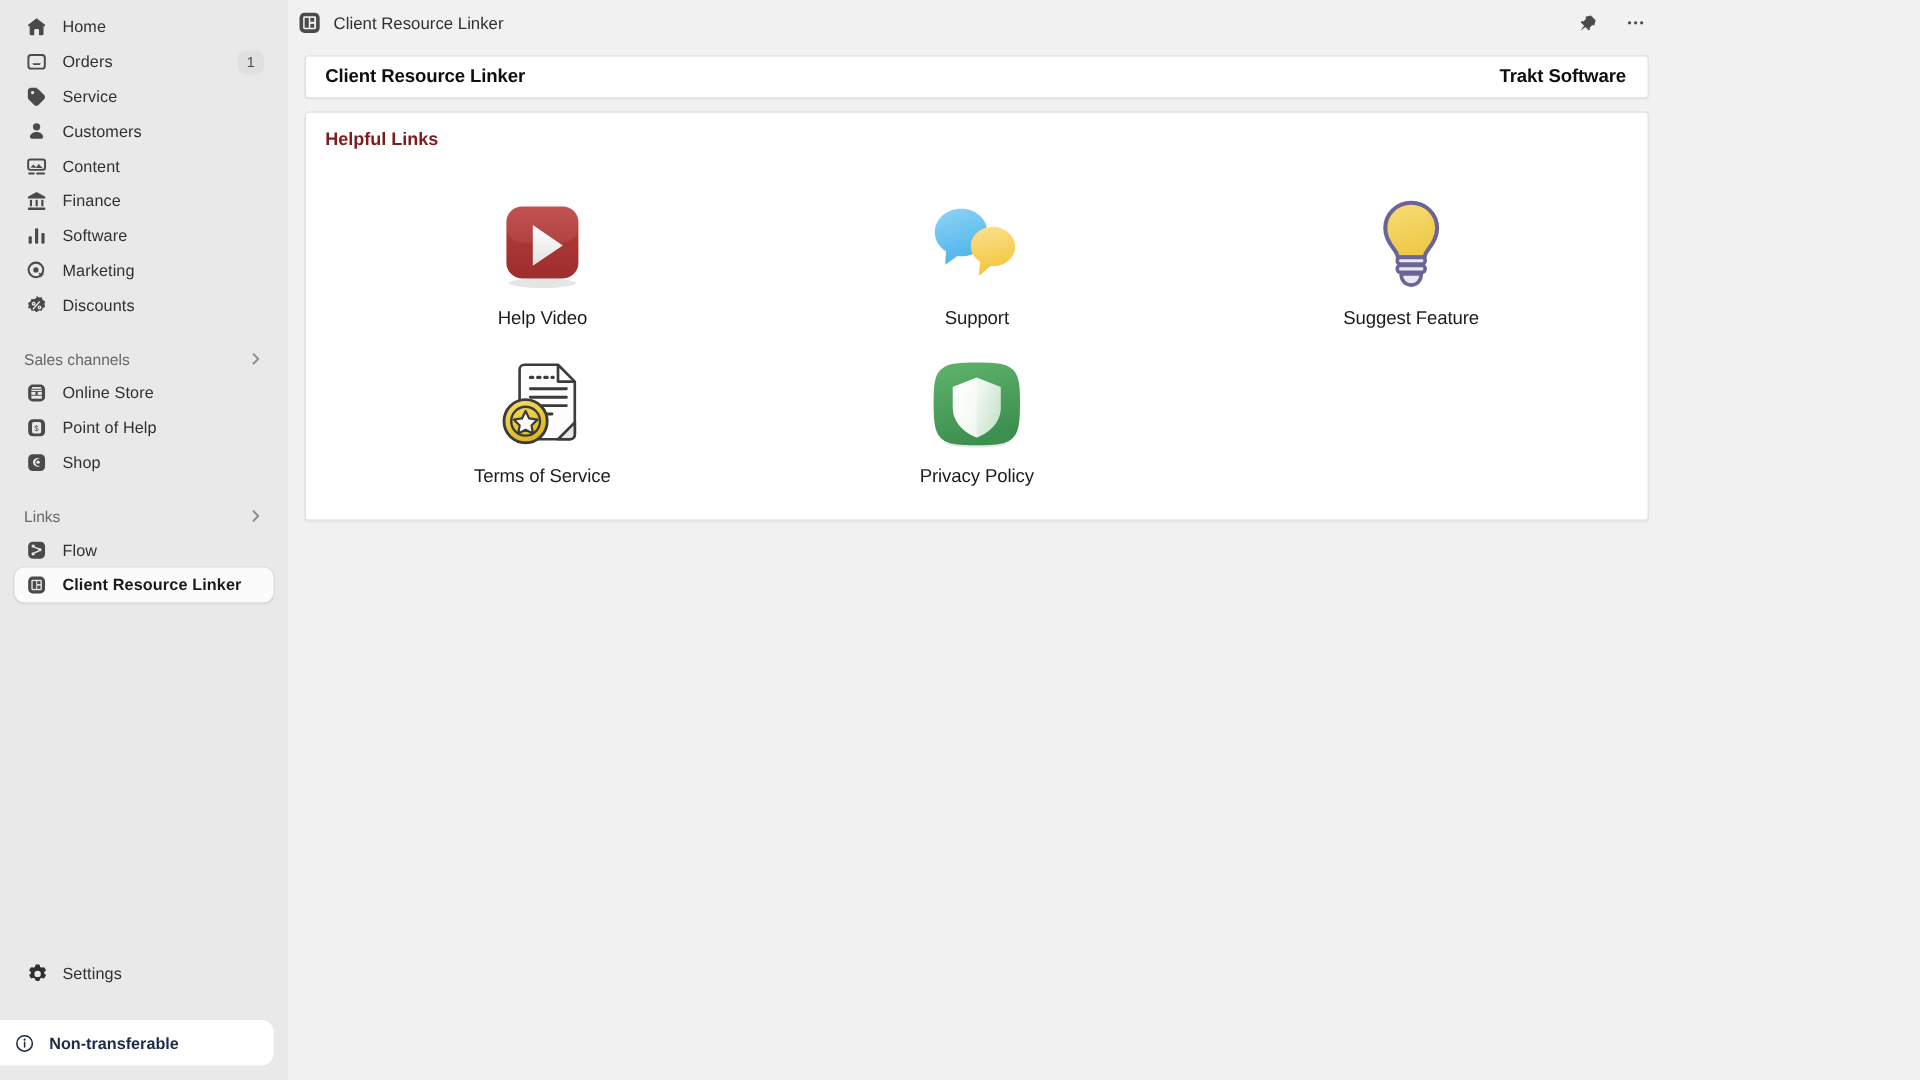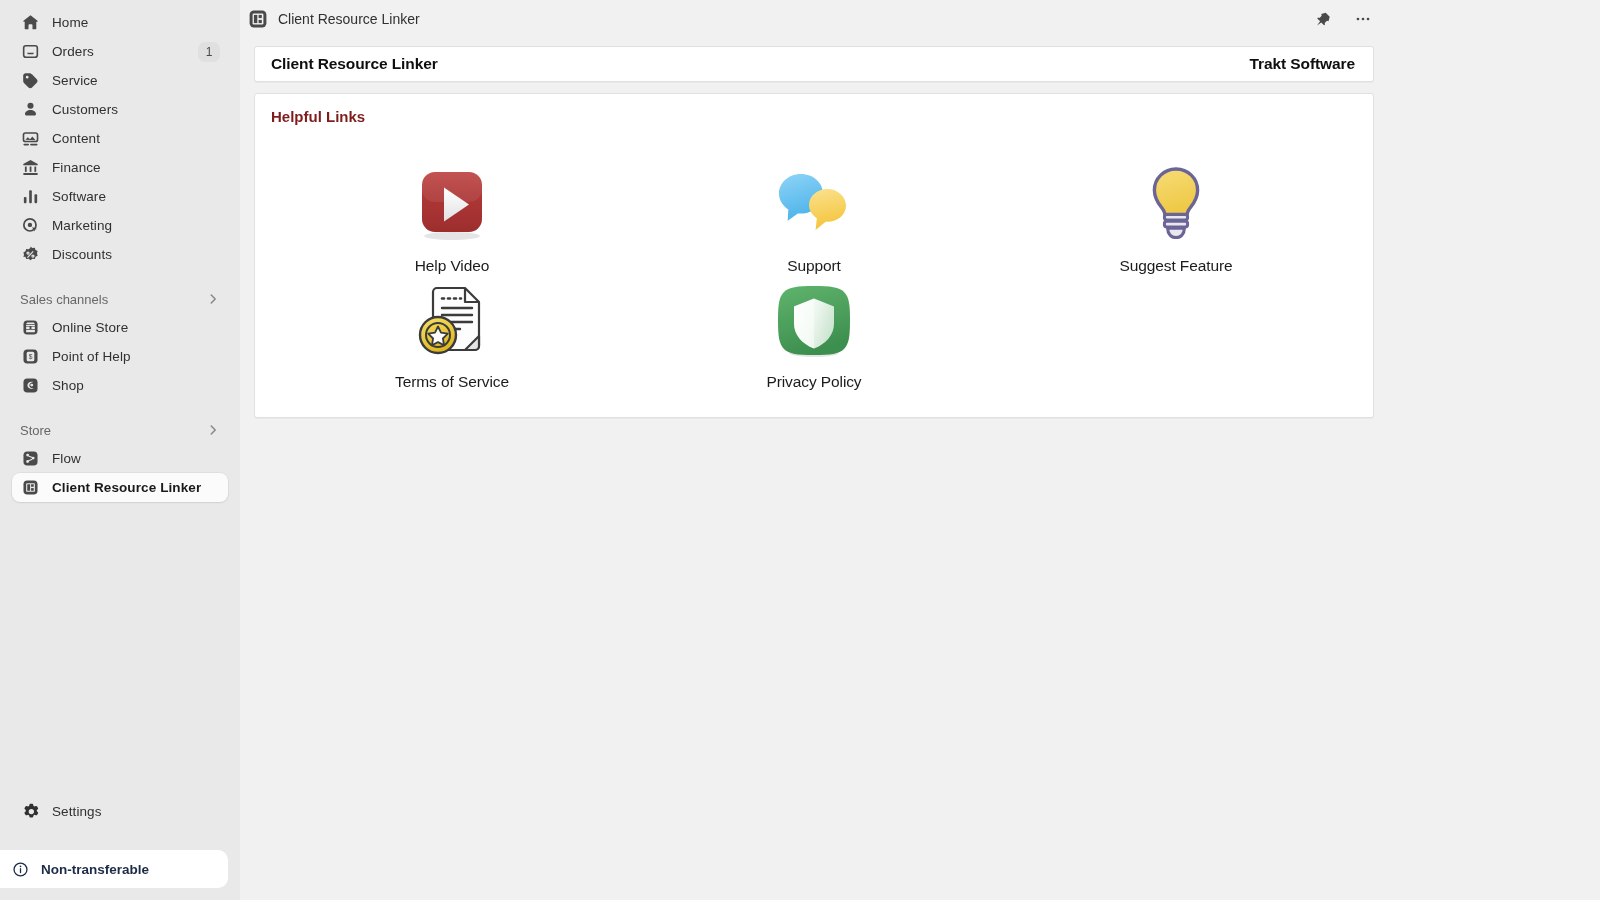--- a/index.html
+++ b/index.html
@@ -109,20 +109,21 @@
   }
   .title-card .t-left { font-size: 15.5px; font-weight: bold; color: #0f0f0f; letter-spacing: -0.1px; }
   .title-card .t-right { margin-left: auto; font-size: 15.5px; font-weight: bold; color: #0f0f0f; letter-spacing: -0.1px; }
 
   .links-card { padding: 14px 16px 26px 16px; }
   .links-heading { font-size: 15px; font-weight: bold; color: #7f1d1d; margin-bottom: 20px; }
 
   .grid {
     display: grid;
     grid-template-columns: repeat(3, 1fr);
+    row-gap: 16px;
     padding-top: 14px;
   }
   .tile {
     display: flex; flex-direction: column;
     align-items: center; justify-content: flex-start;
     cursor: pointer;
   }
   .tile .art { height: 92px; display: flex; align-items: center; justify-content: center; }
   .tile .caption {
     margin-top: 6px;
@@ -273,21 +274,21 @@
               <rect x="2.6" y="2.6" width="14.8" height="14.8" rx="4" fill="#4a4a4a"></rect>
               <path d="M12.8 6.2c-3.4-.8-6 .9-6 3.6 0 2.2 1.8 3.8 4.2 3.8 1 0 1.8-.2 2.4-.6-2.8.2-4.6-1-4.6-3 0-2 1.6-3.4 4-3.8z" fill="#e9e9e9"></path>
               <circle cx="11.3" cy="9.6" r="1.5" fill="#e9e9e9"></circle>
             </svg>
         </span>
         <span class="nav-label">Shop</span>
       </div>
     </div>
 
     <div class="section-head">
-      <span class="section-title">Store</span>
+      <span class="section-title">Links</span>
       <span class="chev">
         <svg width="14" height="14" viewBox="0 0 16 16" fill="none" stroke="#8a8a8a" stroke-width="1.8" stroke-linecap="round" stroke-linejoin="round">
             <path d="M6 3.5L10.5 8 6 12.5"></path>
           </svg>
       </span>
     </div>
 
     <div>
       <div class="nav-item">
         <span class="nav-ico">

